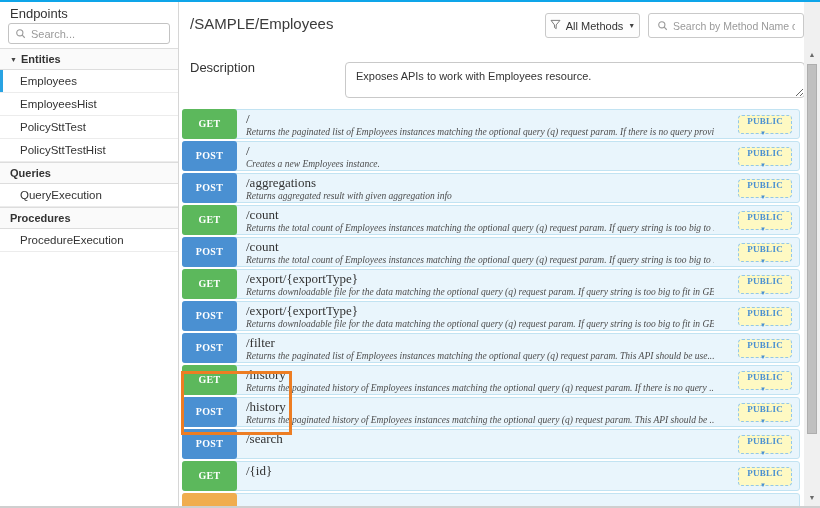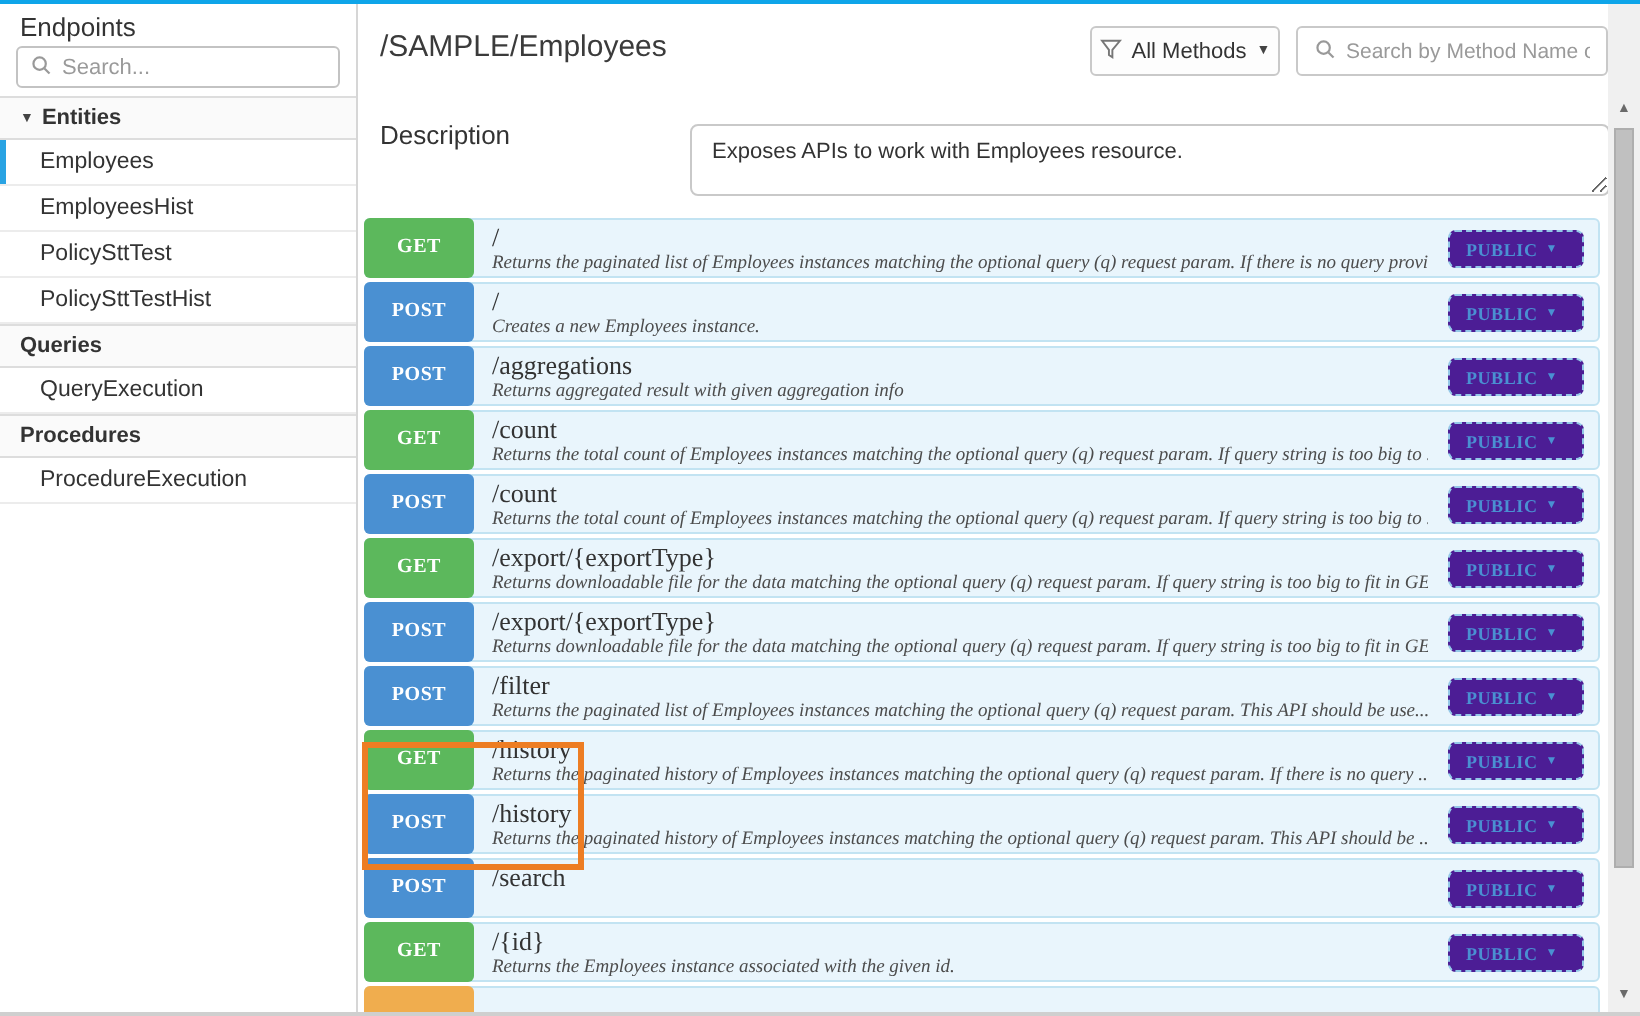--- a/index.html
+++ b/index.html
@@ -30,21 +30,21 @@
 
   .desc-label { position:absolute; left:10px; top:58px; font-size:13px; color:#333; }
   .desc-area { position:absolute; left:153px; top:60px; width:460px; height:36px; border:1px solid #c9c9c9; border-radius:4px; font-size:11px; color:#333; padding:7px 10px; font-family:"Liberation Sans", sans-serif; resize:both; outline:none;margin-left:12px; }
 
   .ep-list { position:absolute; left:2px; top:107px; width:618px; }
   .ep-row { position:relative; height:30px; margin-bottom:2px; background:#e9f5fc; border:1px solid #c2e3f2; border-radius:3px; cursor:pointer;font-family:Liberation Serif, serif; }
   .badge { position:absolute; left:-1px; top:-1px; width:55px; height:30px; border-radius:3px; color:#fff; font-size:10px; font-weight:bold; text-align:center; line-height:30px; letter-spacing:0.3px; }
   .ep-body { margin-left:63px; margin-right:85px; overflow:hidden; white-space:nowrap; padding-top:1px; }
   .ep-path { font-size:13px; color:#333; line-height:15px; }
   .ep-desc { font-size:9.5px; font-style:italic; color:#4c4c4c; line-height:12px; }
-  .access-btn { position:absolute; right:7px; top:5px; height:19px; padding:0 8px; border:1px dashed #93c7e8; border-radius:4px; background:#4c1d95; color:#4a90d2; font-size:9px; font-weight:bold; letter-spacing:0.3px; display:flex; align-items:center; gap:4px; cursor:pointer; }
+  .access-btn { position:absolute; right:7px; top:5px; height:19px; padding:0 8px; border:1px dashed #93c7e8; border-radius:4px; background:#fef9c3; color:#4a90d2; font-size:9px; font-weight:bold; letter-spacing:0.3px; display:flex; align-items:center; gap:4px; cursor:pointer;flex-direction:column; }
   .access-btn .caret { color:#4a90d2; font-size:6px; }
 
   .hl-box { position:absolute; left:1px; top:369px; width:111px; height:64px; border:3px solid #ed7d23; z-index:5; pointer-events:none; }
 
   
   .vscroll { position:absolute; right:0; top:0; width:16px; height:100%; background:#f0f0f0; }
   .vscroll .arrow { position:absolute; left:0; width:16px; height:14px; text-align:center; font-size:7px; color:#6a6a6a; line-height:14px; cursor:pointer; }
   .vscroll .up { top:46px; }
   .vscroll .down { top:489px; }
   .vscroll .thumb { position:absolute; left:3px; top:62px; width:10px; height:370px; background:#c0c0c0; border:1px solid #aeaeae; cursor:pointer; }
@@ -268,21 +268,20 @@
     <div class="access-btn">
       <span>PUBLIC</span>
       <span class="caret">▼</span>
     </div>
   </div>
 
   <div class="ep-row">
     <div class="badge" style="background: rgb(92, 184, 92);">GET</div>
     <div class="ep-body">
       <div class="ep-path">/{id}</div>
-      <div class="ep-desc">Returns the Employees instance associated with the given id.</div>
     </div>
     <div class="access-btn">
       <span>PUBLIC</span>
       <span class="caret">▼</span>
     </div>
   </div>
 
   <div class="ep-row">
     <div class="badge" style="background: rgb(240, 173, 78);"></div>
     <div class="ep-body">

